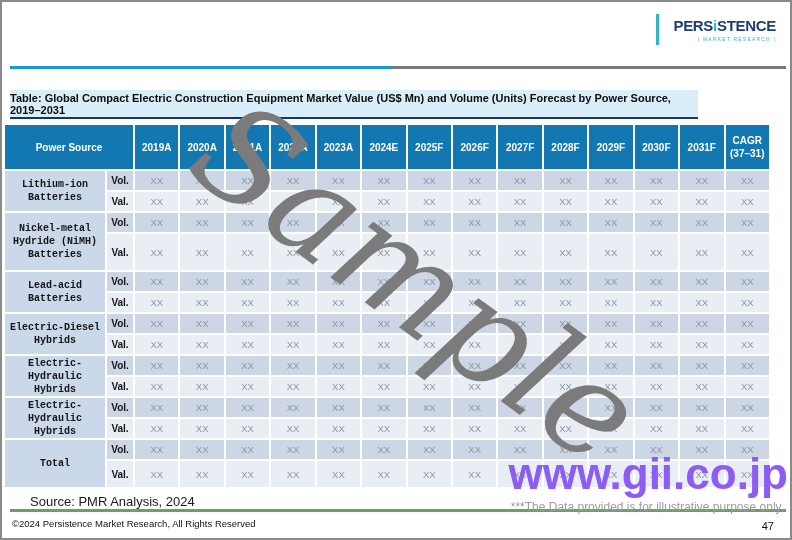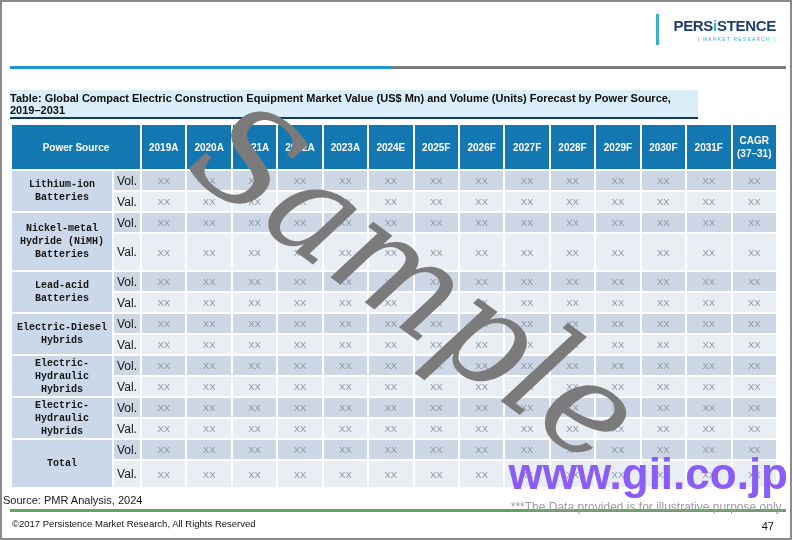--- a/index.html
+++ b/index.html
@@ -22,51 +22,51 @@
   .rule { position:absolute; left:8px; top:64px; width:776px; height:3px; display:flex; }
   .rule-blue { width:382px; background:#1e96d4; }
   .rule-gray { flex:1; background:#7a7a7a; }
   .caption {
     position:absolute; left:8px; top:88px; width:688px; height:29px; box-sizing:border-box;
     background:#d9eef8; border-bottom:2px solid #12395f;
     display:flex; align-items:center; justify-content:center;
     font-size:11px; font-weight:700; color:#0d0d0d;
   }
   table.forecast {
-    position:absolute; left:8px; top:121px; width:768px;
+    position:absolute; left:1px; top:121px; width:768px;
     border-collapse:separate; border-spacing:2px; table-layout:fixed; z-index:1;
   }
   table.forecast th, table.forecast td {
     text-align:center; vertical-align:middle; padding:0 1px; overflow:hidden;
   }
   thead th {
     background:#1377b2; color:#ffffff; font-size:10px; font-weight:700;
     height:44px; line-height:1.3;
   }
   th.lbl {
     background:#cbd8ea; color:#151515; font-size:10px; font-weight:700; line-height:1.3;font-family:Liberation Mono, monospace;
   }
-  td.metric { font-size:12px; font-weight:400; color:#151515; }
+  td.metric { font-size:10px; font-weight:700; color:#151515; }
   td.x { font-size:9.5px; color:#8e96a3; }
   tr.vol td { background:#cdd6e5; height:19px; }
   tr.val td { background:#e9edf4; height:19px; }
   tr.val.tall td { height:36px; }
   tr.val.mtall td { height:26px; }
   .wm-sample {
     position:absolute; left:185px; top:190px; width:460px; height:180px;
     display:flex; align-items:center; justify-content:center;
     transform:rotate(36deg); z-index:5; pointer-events:none;
     font-family:"DejaVu Serif", serif; font-style:italic;
     font-size:135px; color:#7b7b7b;
   }
   .wm-gii {
     position:absolute; right:2px; top:447px; z-index:6; pointer-events:none;
     font-size:44px; font-weight:700; color:#8b5cf6; white-space:nowrap;
   }
-  .source { position:absolute; left:1px; top:492px; font-size:11px; color:#1a1a1a; }
+  .source { position:absolute; left:28px; top:492px; font-size:13px; color:#1a1a1a; }
   .disclaimer { position:absolute; right:6px; top:498px; font-size:12px; color:#9c9c9c; z-index:2; }
   .green-line { position:absolute; left:8px; top:507px; width:776px; height:3px; background:#63a55e; }
   .copyright { position:absolute; left:10px; top:516px; font-size:9.5px; color:#111111; }
   .pagenum { position:absolute; right:16px; top:518px; font-size:11px; color:#111111; }
 </style>
 </head>
 <body>
 
 <div class="slide">
 
@@ -369,16 +369,16 @@
         </tr>
       </tbody>
   </table>
 
   <div class="wm-sample">Sample</div>
   <div class="wm-gii">www.gii.co.jp</div>
 
   <div class="source">Source: PMR Analysis, 2024</div>
   <div class="disclaimer">***The Data provided is for illustrative purpose only.</div>
   <div class="green-line"></div>
-  <div class="copyright">©2017 Persistence Market Research, All Rights Reserved</div>
+  <div class="copyright">©2024 Persistence Market Research, All Rights Reserved</div>
   <div class="pagenum">47</div>
 
 </div>
 
 </body></html>

